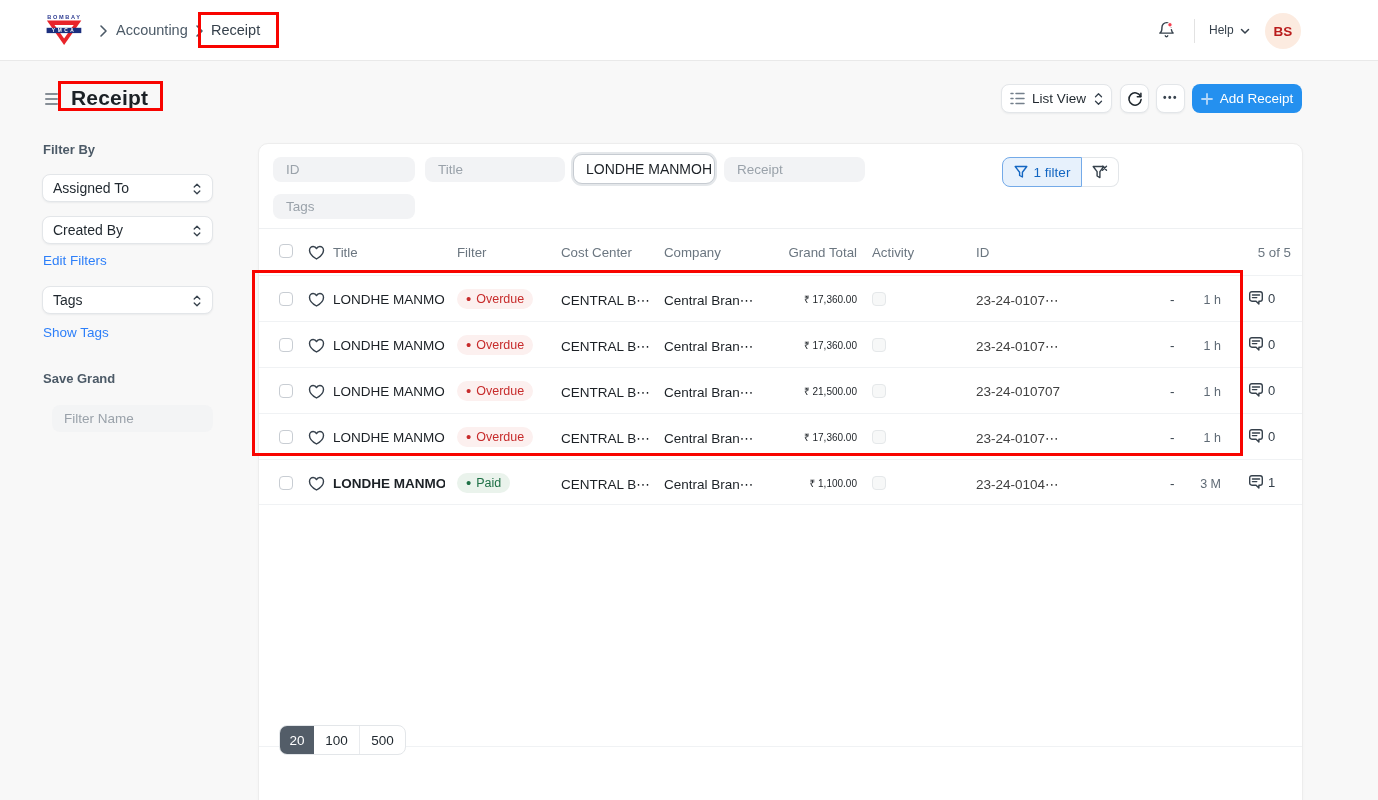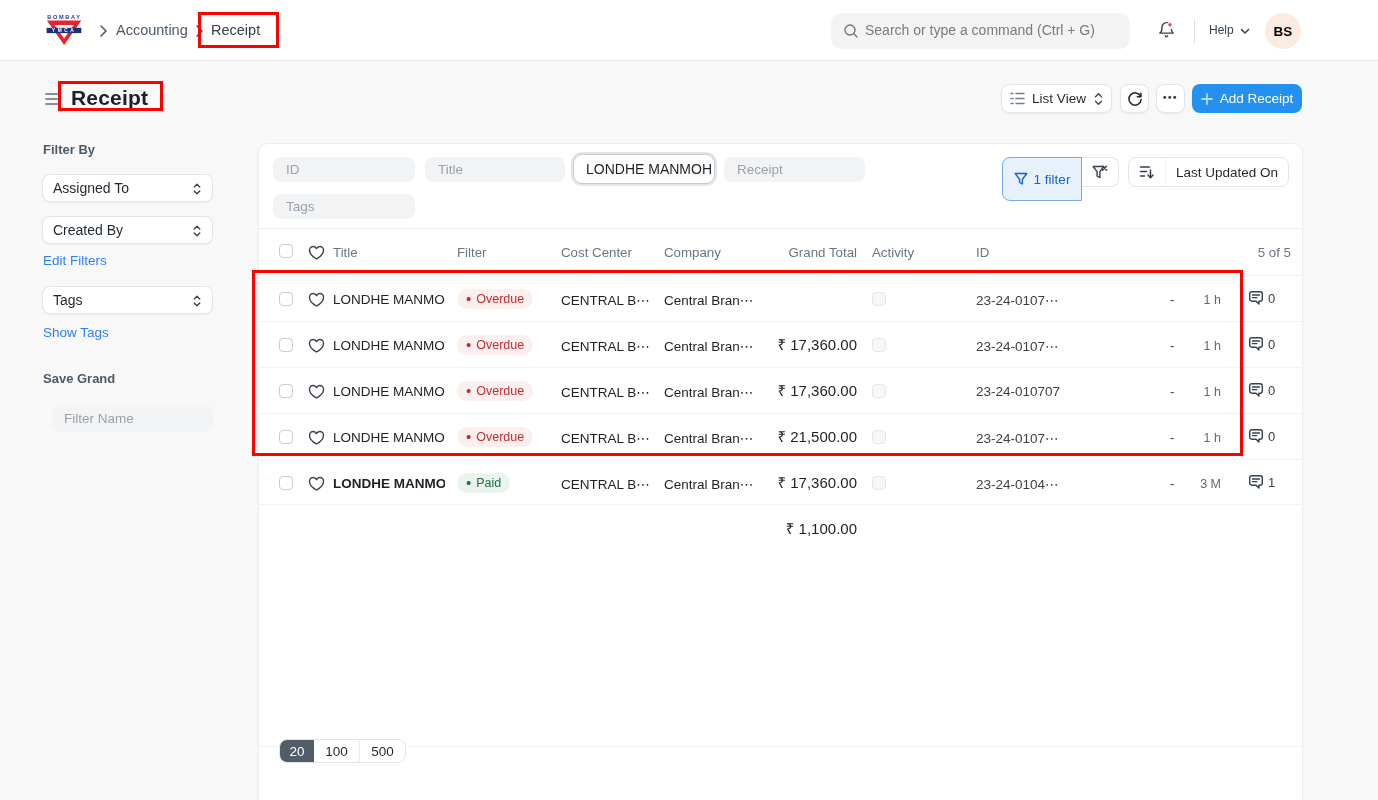--- a/index.html
+++ b/index.html
@@ -12,21 +12,21 @@
 .crumb-chev { position:absolute; top:24px; color:#4c5a67; }
 #bc-acc { position:absolute; left:116px; top:22px; font-size:14.5px; color:#4c5a67; }
 #bc-rec { position:absolute; left:211px; top:22px; font-size:14.5px; color:#36414c; }
 #searchbar { position:absolute; left:831px; top:13px; width:299px; height:36px; background:#f3f3f3; border-radius:10px; }
 #searchbar .ph { position:absolute; left:34px; top:9px; font-size:14px; color:#7b7b7b; }
 #searchbar svg { position:absolute; left:12px; top:9px; }
 #bell { position:absolute; left:1158px; top:19px; }
 #navdiv { position:absolute; left:1194px; top:19px; width:1px; height:24px; background:#e2e2e2; }
 #help { position:absolute; left:1209px; top:23px; font-size:12px; color:#36414c; }
 #help svg { position:relative; top:1px; margin-left:6px; }
-#avatar { position:absolute; left:1265px; top:13px; width:36px; height:36px; border-radius:50%; background:#fcebe0; color:#000000; font-size:13.5px; font-weight:bold; display:flex; align-items:center; justify-content:center; letter-spacing:.2px; }
+#avatar { position:absolute; left:1265px; top:13px; width:36px; height:36px; border-radius:50%; background:#fcebe0; color:#b91c1c; font-size:13.5px; font-weight:bold; display:flex; align-items:center; justify-content:center; letter-spacing:.2px; }
 
 
 #burger { position:absolute; left:45px; top:92.5px; width:13px; }
 #burger div { height:2px; background:#868e96; border-radius:1px; margin-bottom:3.2px; }
 #side-title { position:absolute; left:71px; top:86px; font-size:21px; font-weight:bold; color:#1c2126; letter-spacing:.2px; }
 .side-label { position:absolute; left:43px; font-size:13px; font-weight:bold; color:#4c5a67; }
 .sel { position:absolute; left:42px; width:171px; height:28px; background:#fff; border:1px solid #e3e6e9; border-radius:8px; box-shadow:0 1px 2px rgba(25,39,52,.06); font-size:14px; color:#1f272e; line-height:27px; padding-left:10px; }
 .sel svg { position:absolute; right:9px; top:7px; }
 .side-link { position:absolute; left:43px; font-size:13.5px; color:#2D7FF9; }
 #filtername { position:absolute; left:52px; top:405px; width:161px; height:27px; background:#f3f4f5; border-radius:8px; font-size:13.5px; color:#9aa2aa; line-height:27px; padding-left:12px; }
@@ -38,50 +38,50 @@
 #btn-dots { left:1156px; top:84px; width:29px; letter-spacing:1.5px; font-size:10px; font-weight:bold; color:#36414c; padding-bottom:2px; }
 #btn-add { left:1192px; top:84px; width:110px; background:#2490ef; border:none; color:#fff; box-shadow:none; }
 
 
 #card { position:absolute; left:258px; top:143px; width:1045px; height:660px; background:#fff; border:1px solid #ededed; border-radius:10px 10px 0 0; box-shadow:0 1px 3px rgba(0,0,0,.03); }
 .finput { position:absolute; height:25px; background:#f2f3f5; border-radius:8px; font-size:13.5px; color:#9aa2aa; line-height:25px; padding-left:13px; }
 #f-active { position:absolute; left:314px; top:10px; width:142px; height:30px; background:#fff; border:1px solid #c6cbd1; box-shadow:0 0 0 2px #e4e7ea; border-radius:9px; font-size:14px; color:#1c2126; line-height:29px; padding-left:12px; white-space:nowrap; overflow:hidden; }
 #fdivider { position:absolute; left:0; top:84px; width:100%; height:1px; background:#eef0f2; }
 
 #grp-filter { position:absolute; left:743px; top:13px; display:flex; }
-#grp-filter .f1 { width:80px; height:44px; background:#e7f1fc; border:1px solid #74aae8; border-radius:8px 0 0 8px; color:#1366c2; font-size:13.5px; display:flex; align-items:center; justify-content:center; }
+#grp-filter .f1 { width:80px; height:30px; background:#e7f1fc; border:1px solid #74aae8; border-radius:8px 0 0 8px; color:#1366c2; font-size:13.5px; display:flex; align-items:center; justify-content:center; }
 #grp-filter .f2 { width:37px; height:30px; background:#fff; border:1px solid #e3e6e9; border-left:none; border-radius:0 8px 8px 0; display:flex; align-items:center; justify-content:center; }
 #grp-sort { position:absolute; left:869px; top:13px; width:161px; height:30px; background:#fff; border:1px solid #e3e6e9; border-radius:8px; display:flex; align-items:center; }
 #grp-sort .s1 { width:37px; height:100%; border-right:1px solid #eef0f2; display:flex; align-items:center; justify-content:center; }
 #grp-sort .s2 { padding-left:10px; font-size:13.5px; color:#1f272e; }
 
 
 #thead { position:absolute; left:0; top:85px; width:100%; height:46px; }
 .hl { position:absolute; top:16px; font-size:13.3px; color:#6b7680; }
 .row { position:absolute; left:0; width:100%; height:46px; border-top:1px solid #f0f2f4; }
 .cb { position:absolute; left:20px; top:16px; width:14px; height:14px; border:1px solid #c8cdd3; border-radius:4px; background:#fff; }
 .cb2 { position:absolute; left:613px; top:16px; width:14px; height:14px; border:1px solid #e5e8ea; border-radius:4px; background:#f7f8f8; }
 .heart { position:absolute; left:49px; top:16px; }
 .t-title { position:absolute; left:74px; top:16px; font-size:13.5px; color:#1c2126; width:112px; white-space:nowrap; overflow:hidden; }
 .badge { position:absolute; left:198px; top:13px; height:20px; border-radius:10px; font-size:12.5px; display:flex; align-items:center; padding:0 9px; }
 .badge.ovd { background:#fcf0ef; color:#c72c2c; }
 .badge.paid { background:#eaf3ec; color:#1e7046; }
 .badge .dot { font-size:15px; margin-right:5px; position:relative; top:-1px; }
 .t-cc { position:absolute; left:302px; top:16px; font-size:13.5px; color:#1c2126; }
 .t-br { position:absolute; left:405px; top:16px; font-size:13.5px; color:#1c2126; }
-.t-amt { position:absolute; left:460px; top:16px; width:138px; text-align:right; font-size:15px; color:#1c2126;margin-top:42px; }
+.t-amt { position:absolute; left:460px; top:16px; width:138px; text-align:right; font-size:10px; color:#1c2126; }
 .t-id { position:absolute; left:717px; top:16px; font-size:13.5px; color:#404040; }
 .t-dash { position:absolute; left:911px; top:16px; font-size:13.5px; color:#36414c; }
 .t-time { position:absolute; left:928px; top:17px; width:34px; text-align:right; font-size:12.5px; color:#5f6a75; }
 .t-cmt { position:absolute; left:990px; top:15px; display:flex; align-items:center; font-size:13px; color:#36414c; }
 .t-cmt svg { margin-right:5px; }
 
 
 #pagsep { position:absolute; left:0; top:602px; width:100%; height:1px; background:#f0f2f4; }
-#pager { position:absolute; left:20px; top:595px; display:flex; height:24px; border:1px solid #e3e6e9; border-radius:8px; background:#fff; overflow:hidden; }
+#pager { position:absolute; left:20px; top:581px; display:flex; height:30px; border:1px solid #e3e6e9; border-radius:8px; background:#fff; overflow:hidden; }
 #pager div { display:flex; align-items:center; justify-content:center; font-size:13.5px; }
 #pager .p20 { width:34px; background:#535d68; color:#fff; }
 #pager .p100 { width:46px; border-right:1px solid #e9ebee; color:#1f272e; }
 #pager .p500 { width:45px; color:#1f272e; }
 
 
 .anno { position:absolute; border:3px solid #f80400; }
 </style>
 </head>
 <body>
@@ -95,27 +95,20 @@
     <text x="19.1" y="18" font-size="4.8" font-weight="bold" fill="#fff" text-anchor="middle" letter-spacing="2.6">YMCA</text>
   </svg>
   <svg class="crumb-chev" style="left:99px" width="9" height="14" viewBox="0 0 9 14">
       <path d="M2 2 L7 7 L2 12" stroke="#4c5a67" stroke-width="1.6" fill="none" stroke-linecap="round" stroke-linejoin="round"></path>
     </svg>
   <span id="bc-acc">Accounting</span>
   <svg class="crumb-chev" style="left:195px" width="9" height="14" viewBox="0 0 9 14">
       <path d="M2 2 L7 7 L2 12" stroke="#4c5a67" stroke-width="1.6" fill="none" stroke-linecap="round" stroke-linejoin="round"></path>
     </svg>
   <span id="bc-rec">Receipt</span>
-  <div id="searchbar">
-    <svg width="16" height="16" viewBox="0 0 16 16" style="top:10px">
-        <circle cx="7" cy="7" r="5" stroke="#6f7a84" stroke-width="1.4" fill="none"></circle>
-        <path d="M10.8 10.8 L14 14" stroke="#6f7a84" stroke-width="1.4" stroke-linecap="round"></path>
-      </svg>
-    <span class="ph">Search or type a command (Ctrl + G)</span>
-  </div>
   <svg id="bell" width="17" height="20" viewBox="0 0 24 28">
     <path d="M18.4 11.2 C18.4 7.6 15.5 5 12 5 C8.5 5 5.6 7.8 5.6 11.4 C5.6 18 2.6 19.8 2.6 19.8 L21.4 19.8 C21.4 19.8 19.6 18.7 18.9 15" stroke="#36414c" stroke-width="2" fill="none" stroke-linecap="round" stroke-linejoin="round"></path>
     <path d="M10.2 23.6 C10.6 24.5 11.3 25 12 25 C12.7 25 13.4 24.5 13.8 23.6" stroke="#36414c" stroke-width="2" fill="none" stroke-linecap="round"></path>
     <circle cx="16.9" cy="8" r="3.2" fill="#f43f4f" stroke="#ffffff" stroke-width="1.6"></circle>
   </svg>
   <div id="navdiv"></div>
   <span id="help">Help<svg width="10" height="7" viewBox="0 0 10 7">
         <path d="M1.5 1.5 L5 5 L8.5 1.5" stroke="#36414c" stroke-width="1.5" fill="none" stroke-linecap="round" stroke-linejoin="round"></path>
       </svg></span>
   <div id="avatar">BS</div>
@@ -188,34 +181,20 @@
         </svg>
       1 filter
     </div>
     <div class="f2">
       <svg width="16" height="15" viewBox="0 0 16 15">
           <path d="M1.2 1.5 L11.8 1.5 L7.9 6.6 L7.9 12.6 L5.1 11 L5.1 6.6 Z" stroke="#36414c" stroke-width="1.4" fill="none" stroke-linejoin="round"></path>
           <path d="M10.5 1.2 L14.5 5.2 M14.5 1.2 L10.5 5.2" stroke="#36414c" stroke-width="1.4" stroke-linecap="round"></path>
         </svg>
     </div>
   </div>
-  <div id="grp-sort">
-    <div class="s1">
-        <svg width="16" height="14" viewBox="0 0 16 14">
-          <g stroke="#36414c" stroke-width="1.5" stroke-linecap="round">
-            <path d="M1.5 2 h9"></path>
-            <path d="M1.5 6.5 h6"></path>
-            <path d="M1.5 11 h4"></path>
-            <path d="M11.5 5 v7.5"></path>
-            <path d="M9 10 l2.5 2.7 L14 10" fill="none" stroke-linejoin="round"></path>
-          </g>
-        </svg>
-      </div>
-    <div class="s2">Last Updated On</div>
-  </div>
 
   <div id="fdivider"></div>
 
   <div id="thead">
     <div class="cb" style="top:15px"></div>
     <svg class="heart" width="17" height="16" viewBox="0 0 17 16">
         <path d="M8.5 14 C8.5 14 1.5 10 1.5 5.4 C1.5 3 3.3 1.5 5.2 1.5 C6.6 1.5 7.9 2.3 8.5 3.6 C9.1 2.3 10.4 1.5 11.8 1.5 C13.7 1.5 15.5 3 15.5 5.4 C15.5 10 8.5 14 8.5 14 Z" stroke="#36414c" stroke-width="1.4" fill="none" stroke-linejoin="round"></path>
       </svg>
     <span class="hl" style="left:74px">Title</span>
     <span class="hl" style="left:198px">Filter</span>

